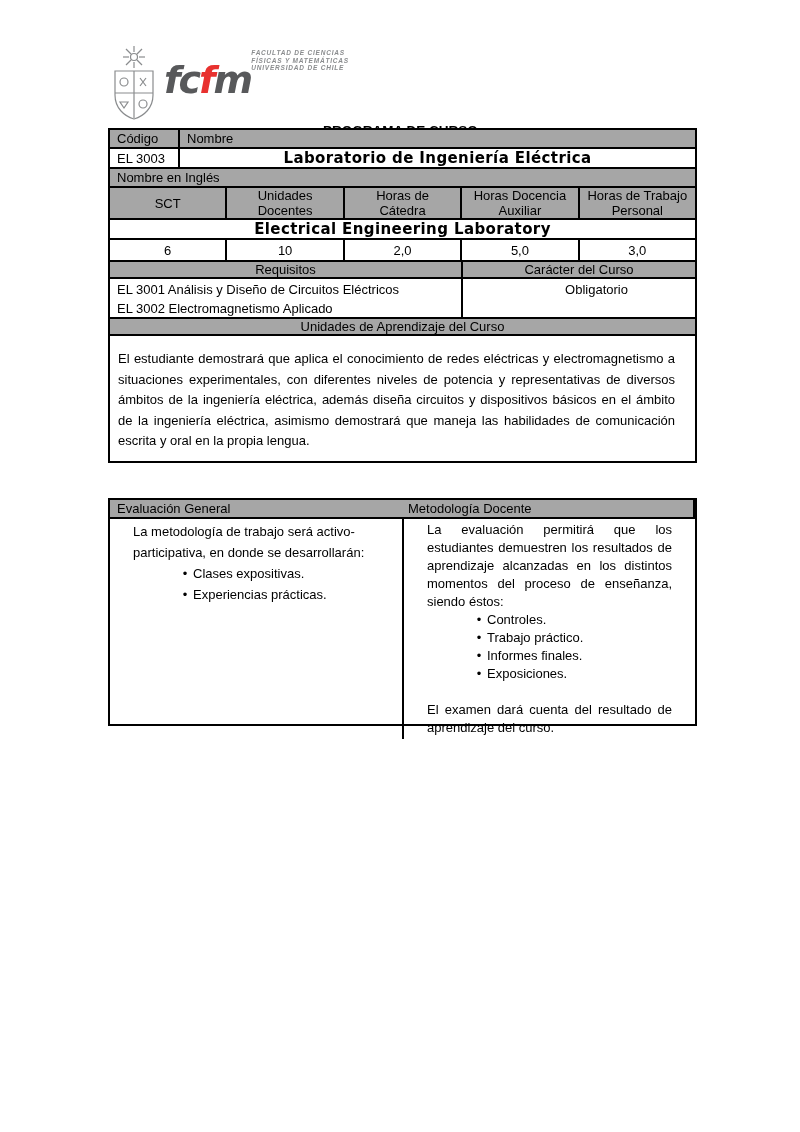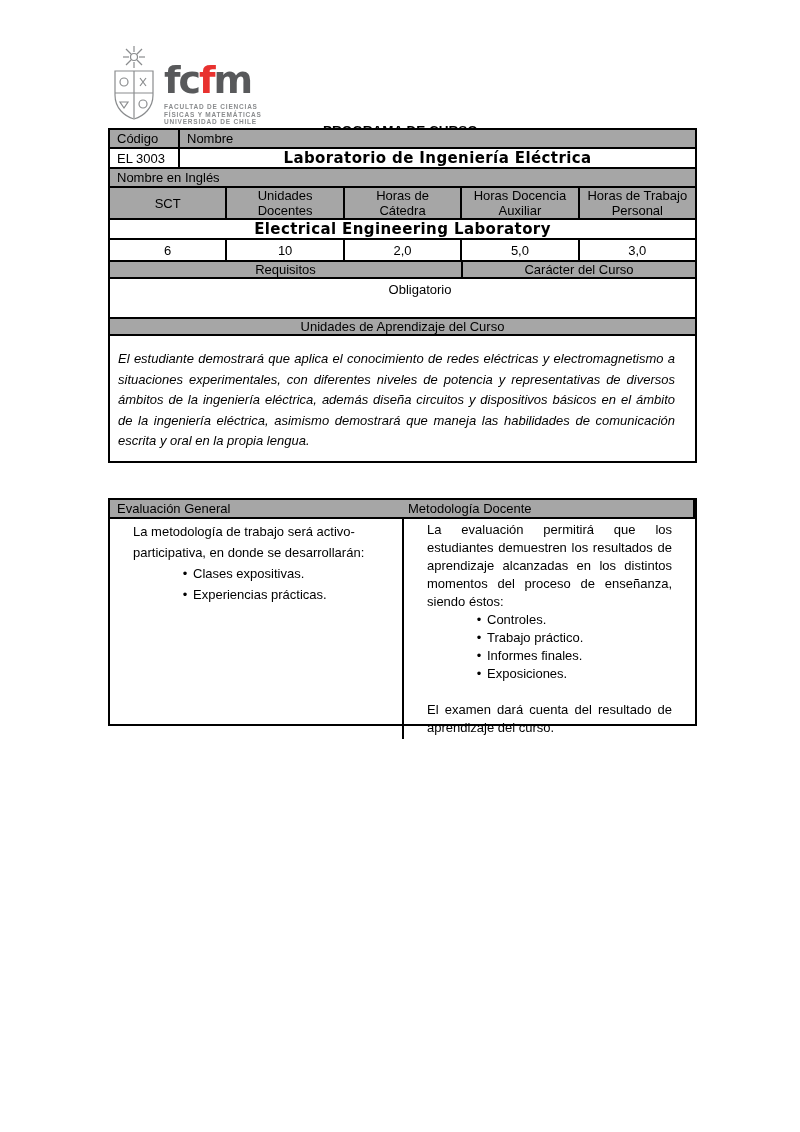--- a/index.html
+++ b/index.html
@@ -2,21 +2,21 @@
 <html><head>
 <meta charset="utf-8">
 <style>
   html,body { margin:0; padding:0; }
   body { background:#ffffff; font-family:"Liberation Sans", sans-serif; color:#000; }
   .page { position:relative; width:800px; height:1132px; background:#ffffff; overflow:hidden; }
 
   
   .logo { position:absolute; left:110px; top:46px; display:flex; align-items:flex-start; }
   .crest { margin-right:6px; }
-  .logo-right { display:flex; flex-direction:column; }
+  .logo-right { display:flex; flex-direction:row;font-style:italic; }
   .wordmark { font-family:"DejaVu Sans", sans-serif; font-weight:800; font-size:38px; line-height:40px; letter-spacing:-2px; color:#58595b; margin-top:14px; }
   .wordmark .red { color:#e8312f; }
   .logo-caption { margin-top:3px; font-size:6.5px; line-height:7.5px; letter-spacing:0.8px; color:#8a8c8e; font-weight:bold; }
 
   
   .doc-title { position:absolute; left:108px; top:123px; width:585px; text-align:center; font-weight:bold; font-size:13.5px; }
 
   
   .tbl { position:absolute; left:108px; width:585px; border:2px solid #000; display:flex; flex-direction:column; background:#fff; }
   .trow { display:flex; border-bottom:2px solid #000; box-sizing:border-box; flex:0 0 auto; }
@@ -33,21 +33,21 @@
   #table1 { top:128px; height:331px;justify-content:flex-end; }
   .rh19 { height:19px; }
   .rh20 { height:20px; }
   .rh32 { height:32px; }
   .rh22 { height:22px; }
   .rh17 { height:17px; }
   .rh40 { height:40px; }
   .gothic { font-weight:bold; font-size:15px; letter-spacing:0.4px; font-family:"DejaVu Sans", sans-serif; }
   .hdr2line { line-height:15px; }
   .blockcell { display:block; line-height:19px; padding-top:1px; }
-  .para-cell { display:block; text-align:justify; line-height:20.5px; padding:13px 20px 0 8px;font-style:italic; }
+  .para-cell { display:block; text-align:justify; line-height:20.5px; padding:13px 20px 0 8px; }
 
   #table2 { top:498px; height:224px; }
   .body-cell { display:block; padding:2px 23px; overflow:hidden; }
   .lh21 { line-height:21px; }
   .lh18 { line-height:18px; }
   .just { text-align:justify; }
   .brow { display:flex; }
   .bdot { flex:0 0 16px; margin-left:44px; text-align:center; }
   .outro { margin-top:18px; }
 </style>
@@ -116,20 +116,24 @@
       <div class="tc eq center">10</div>
       <div class="tc eq center">2,0</div>
       <div class="tc eq center">5,0</div>
       <div class="tc eq center lastc">3,0</div>
     </div>
     <div class="trow rh17">
       <div class="tc hd w353 center">Requisitos</div>
       <div class="tc hd flex1 lastc center">Carácter del Curso</div>
     </div>
     <div class="trow rh40">
+      <div class="tc w353 blockcell">
+        <div>EL 3001 Análisis y Diseño de Circuitos Eléctricos</div>
+        <div>EL 3002 Electromagnetismo Aplicado</div>
+      </div>
       <div class="tc flex1 lastc blockcell" style="text-align:center;padding-left:42px;">Obligatorio</div>
     </div>
     <div class="trow rh17">
       <div class="tc hd flex1 lastc center">Unidades de Aprendizaje del Curso</div>
     </div>
     <div class="trow last">
       <div class="tc flex1 lastc para-cell">El estudiante demostrará que aplica  el conocimiento de redes eléctricas y electromagnetismo a situaciones experimentales, con diferentes niveles de potencia y representativas de diversos ámbitos de la ingeniería eléctrica, además  diseña circuitos y dispositivos básicos en el ámbito de la ingeniería eléctrica, asimismo demostrará que maneja las habilidades de comunicación escrita y oral en la propia lengua.</div>
     </div>
   </div>
 

